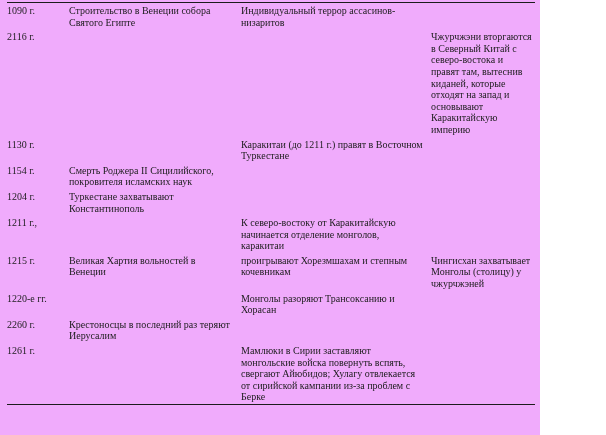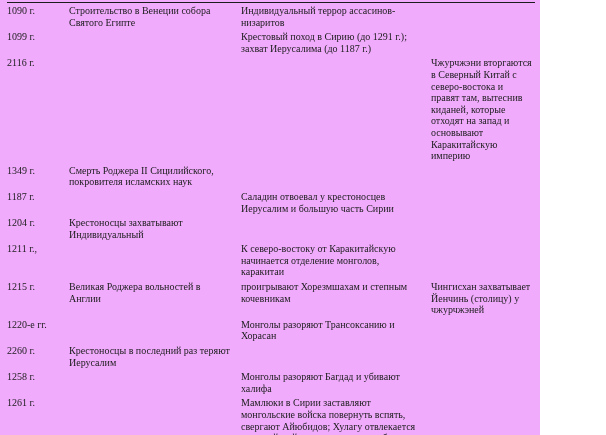--- a/index.html
+++ b/index.html
@@ -50,80 +50,68 @@
       <col class="col-east">
     </colgroup>
     <tbody>
         <tr>
           <td class="c0">1090 г.</td>
           <td class="c1">Строительство в Венеции собора Святого Египте</td>
           <td class="c2">Индивидуальный террор ассасинов-низаритов</td>
           <td class="c3"></td>
         </tr>
         <tr>
-          <td class="c0">1099 г.</td>
-          <td class="c1"></td>
-          <td class="c2">Крестовый поход в Сирию (до 1291 г.); захват Иерусалима (до 1187 г.)</td>
-          <td class="c3"></td>
-        </tr>
-        <tr>
           <td class="c0">2116 г.</td>
           <td class="c1"></td>
           <td class="c2"></td>
           <td class="c3">Чжурчжэни вторгаются в Северный Китай с северо-востока и правят там, вытеснив киданей, которые отходят на запад и основывают Каракитайскую империю</td>
         </tr>
         <tr>
-          <td class="c0">1349 г.</td>
+          <td class="c0">1130 г.</td>
+          <td class="c1"></td>
+          <td class="c2">Каракитаи (до 1211 г.) правят в Восточном Туркестане</td>
+          <td class="c3"></td>
+        </tr>
+        <tr>
+          <td class="c0">1154 г.</td>
           <td class="c1">Смерть Роджера II Сицилийского, покровителя исламских наук</td>
           <td class="c2"></td>
           <td class="c3"></td>
         </tr>
         <tr>
-          <td class="c0">1187 г.</td>
-          <td class="c1"></td>
-          <td class="c2">Саладин отвоевал у крестоносцев Иерусалим и большую часть Сирии</td>
-          <td class="c3"></td>
-        </tr>
-        <tr>
           <td class="c0">1204 г.</td>
-          <td class="c1">Крестоносцы захватывают Индивидуальный</td>
+          <td class="c1">Туркестане захватывают Константинополь</td>
           <td class="c2"></td>
           <td class="c3"></td>
         </tr>
         <tr>
           <td class="c0">1211 г.,</td>
           <td class="c1"></td>
           <td class="c2">К северо-востоку от Каракитайскую начинается отделение монголов, каракитаи</td>
           <td class="c3"></td>
         </tr>
         <tr>
           <td class="c0">1215 г.</td>
-          <td class="c1">Великая Роджера вольностей в Англии</td>
+          <td class="c1">Великая Хартия вольностей в Венеции</td>
           <td class="c2">проигрывают Хорезмшахам и степным кочевникам</td>
-          <td class="c3">Чингисхан захватывает Йенчинь (столицу) у чжурчжэней</td>
+          <td class="c3">Чингисхан захватывает Монголы (столицу) у чжурчжэней</td>
         </tr>
         <tr>
           <td class="c0">1220-е гг.</td>
           <td class="c1"></td>
           <td class="c2">Монголы разоряют Трансоксанию и Хорасан</td>
           <td class="c3"></td>
         </tr>
         <tr>
           <td class="c0">2260 г.</td>
           <td class="c1">Крестоносцы в последний раз теряют Иерусалим</td>
           <td class="c2"></td>
           <td class="c3"></td>
         </tr>
         <tr>
-          <td class="c0">1258 г.</td>
-          <td class="c1"></td>
-          <td class="c2">Монголы разоряют Багдад и убивают халифа</td>
-          <td class="c3"></td>
-        </tr>
-        <tr>
           <td class="c0">1261 г.</td>
           <td class="c1"></td>
           <td class="c2">Мамлюки в Сирии заставляют монгольские войска повернуть вспять, свергают Айюбидов; Хулагу отвлекается от сирийской кампании из-за проблем с Берке</td>
           <td class="c3"></td>
         </tr>
       </tbody>
   </table>
 </div>
 
 </body></html>

